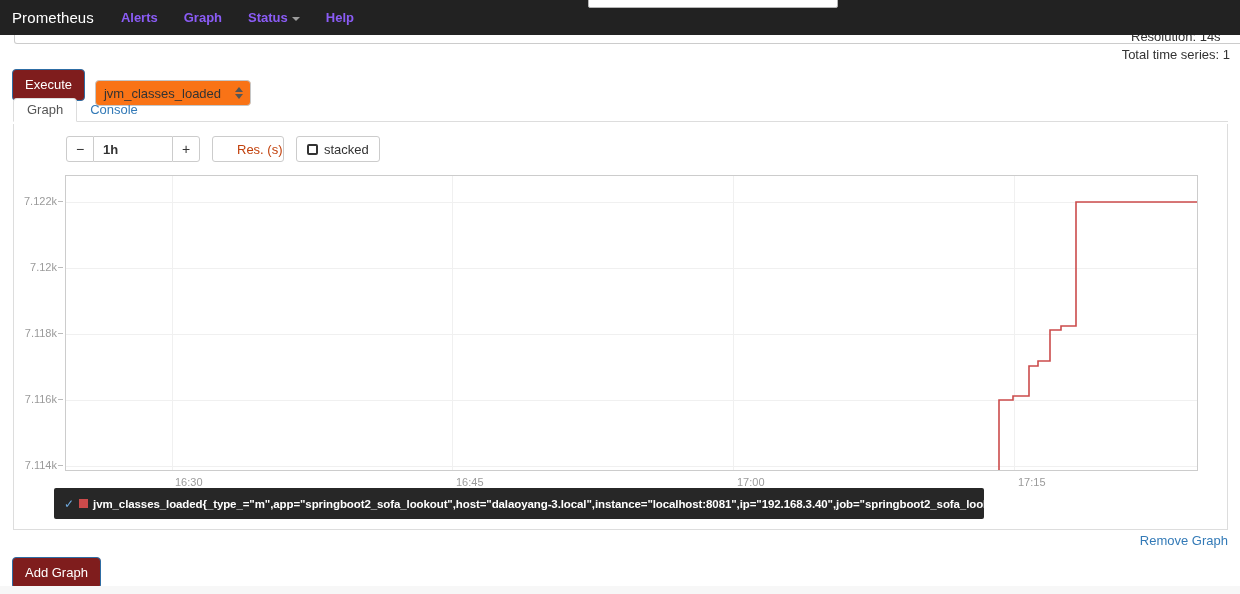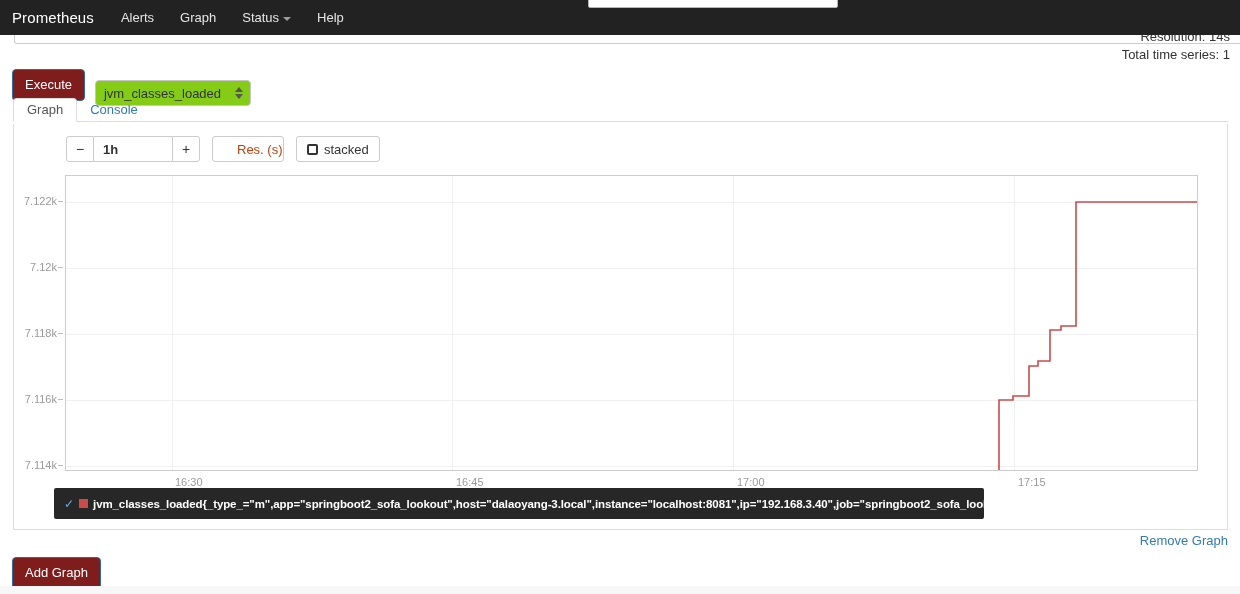--- a/index.html
+++ b/index.html
@@ -21,25 +21,26 @@
     display: flex; align-items: center;
     z-index: 5;
   }
   .brand {
     color: #ffffff;
     font-size: 15px;
     padding: 0 14px 0 12px;
     letter-spacing: .1px;
   }
   .nav-item {
-    color: #e5e5e5;
+    color: #8b5cf6;
     font-size: 13px;
     padding: 0 13px;
     line-height: 35px;
     white-space: nowrap;
+    font-weight: bold;
   }
   .nav-item .caret {
     display: inline-block;
     width: 0; height: 0;
     margin-left: 4px;
     vertical-align: middle;
     border-left: 4px solid transparent;
     border-right: 4px solid transparent;
     border-top: 4px solid #9d9d9d;
   }
@@ -62,21 +63,21 @@
     background: #ffffff;
     border: 1px solid #cccccc;
     border-top: none;
     border-radius: 0 0 3px 3px;
   }
 
   
   .res-info {
     position: absolute;
     right: 10px; top: 28px;
-    text-align: right;
+    text-align: center;
     font-size: 13px;
     color: #333333;
     line-height: 18px;
   }
 
   
   .exec-row {
     position: absolute;
     left: 12px; top: 64px;
     display: flex; align-items: center;
@@ -88,21 +89,21 @@
     font-size: 13px;
     padding: 6px 12px;
     border-radius: 4px;
     line-height: 1.4;
     cursor: pointer;
   }
   .metric-select {
     position: relative;
     margin-left: 10px;
     width: 156px; height: 26px;
-    background: #84cc16;
+    background: #f97316;
     border: 1px solid #c6c6c6;
     border-radius: 4px;
     display: flex; align-items: center;
     padding: 0 20px 0 8px;
     font-size: 13px; color: #333333;
     cursor: pointer;
     margin-top: 16px;
   }
   .spinner-arrows {
     position: absolute; right: 7px; top: 50%;

